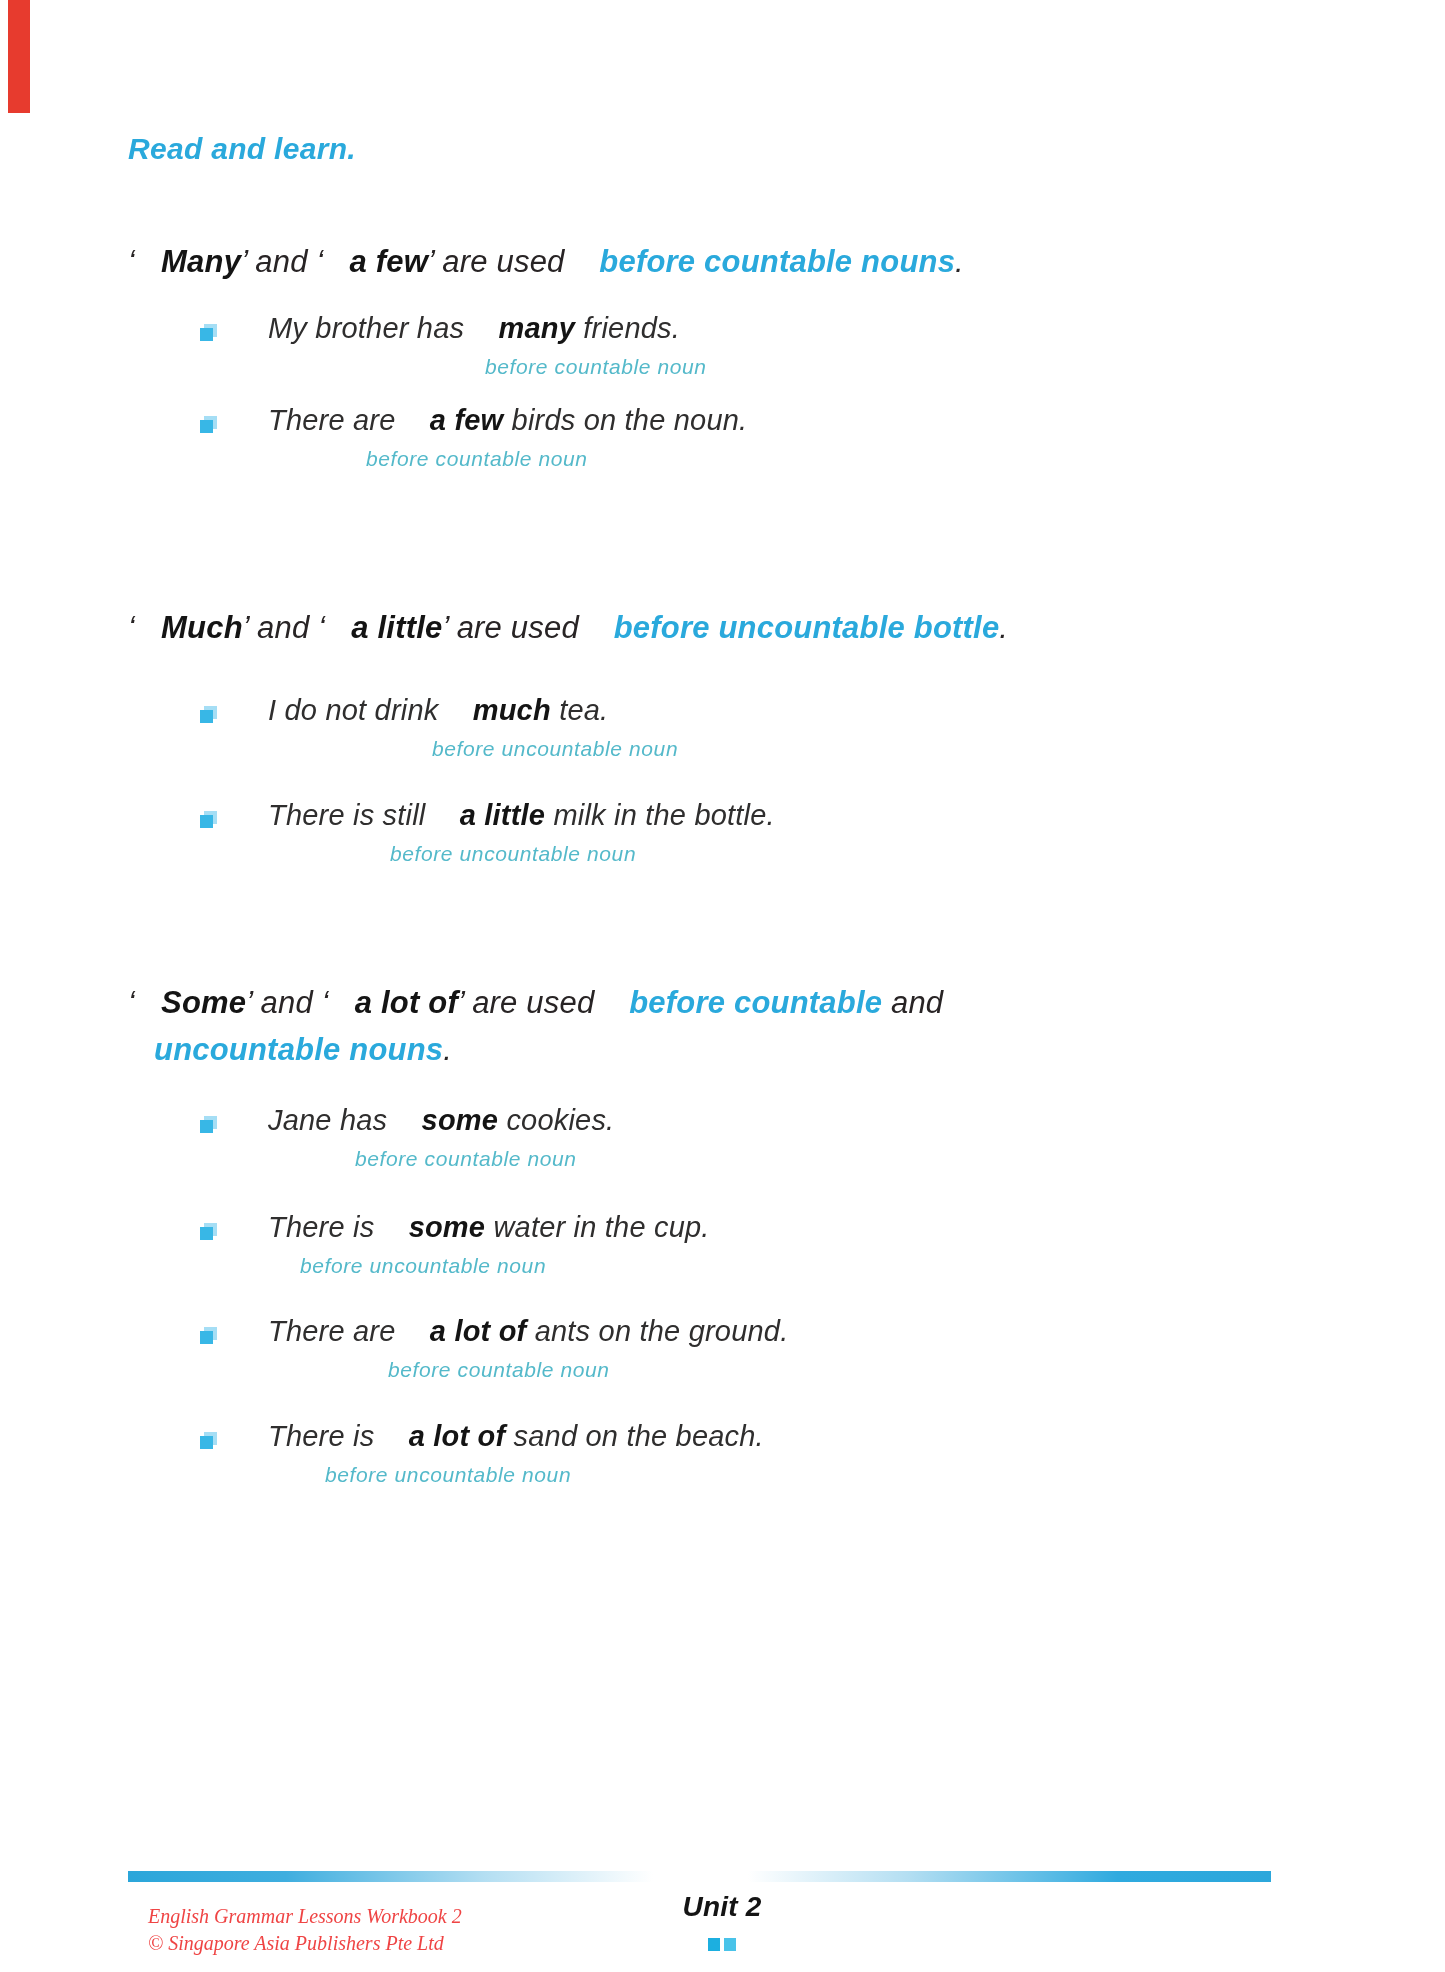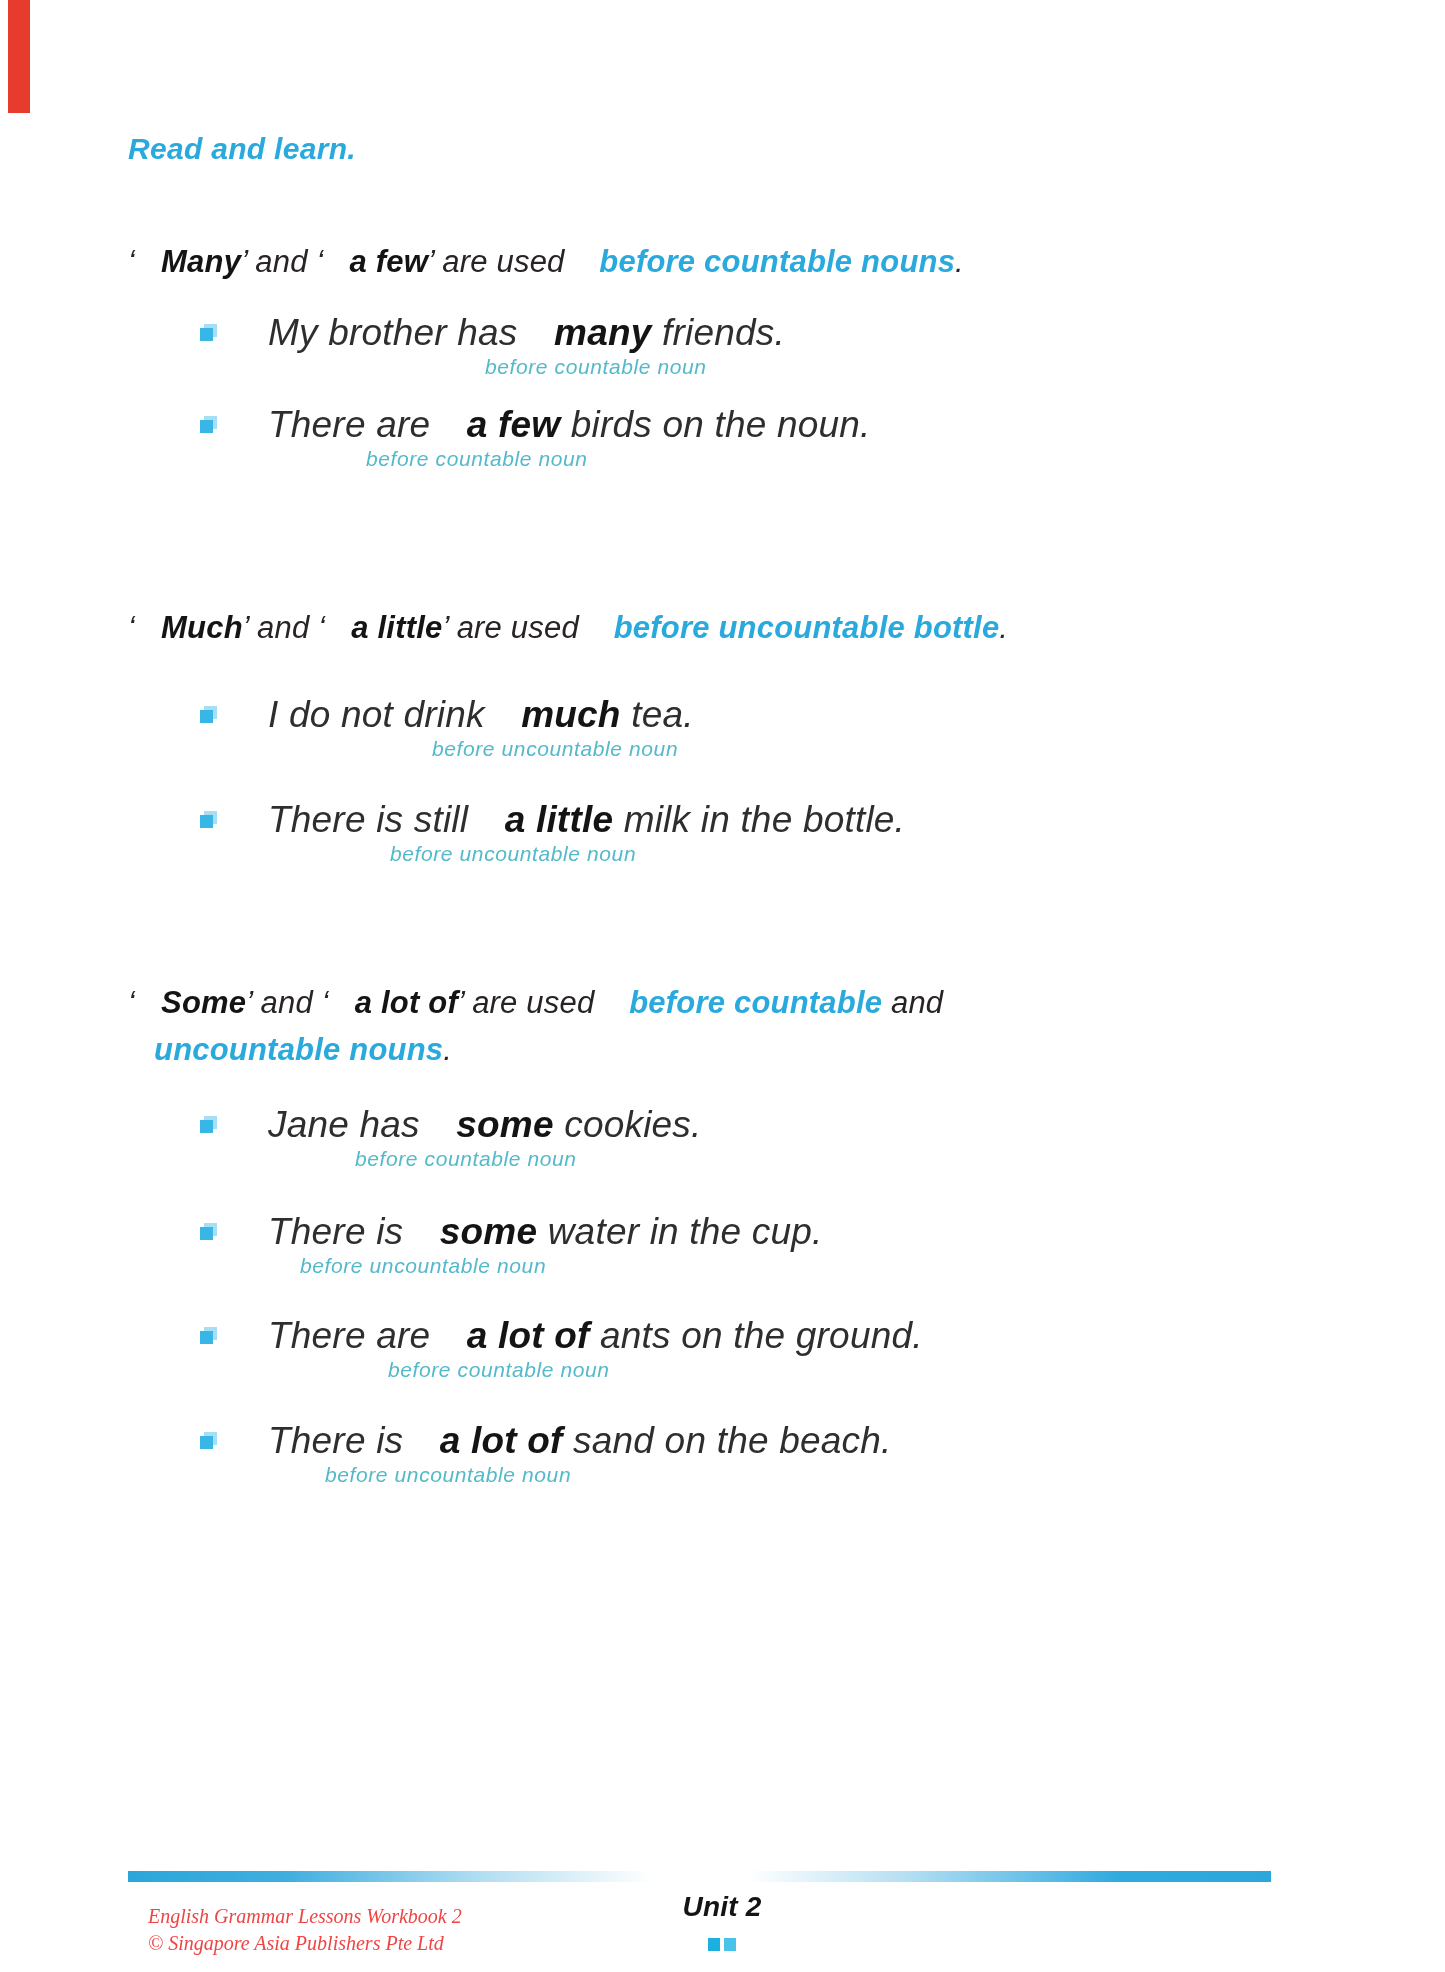--- a/index.html
+++ b/index.html
@@ -34,21 +34,21 @@
   .seg-b{font-weight:bold;color:#141414;margin-left:26px;}
   .seg-blue{color:var(--blue,#2AA9DC);}
   .sec-h .seg-blue{color:var(--blue,#2AA9DC);}
   
   .example{position:absolute;left:0;width:1445px;height:80px;}
   .ex-0-0{top:312px}.ex-0-1{top:404px}
   .ex-1-0{top:694px}.ex-1-1{top:799px}
   .ex-2-0{top:1104px}.ex-2-1{top:1211px}.ex-2-2{top:1315px}.ex-2-3{top:1420px}
   .ex-text{
     position:absolute;left:268px;top:0;white-space:nowrap;
-    font-size:37px;letter-spacing:.2px;color:#2F2E2E;
+    font-size:29px;letter-spacing:.2px;color:#2F2E2E;
   }
   .bullet{position:absolute;left:200px;top:12px;width:17px;height:17px;}
   .bullet::before{ 
     content:"";position:absolute;left:4px;top:0;width:13px;height:13px;
     background:var(--bulletLight,#A5DEF5);
   }
   .bullet::after{ 
     content:"";position:absolute;left:0;top:4px;width:13px;height:13px;
     background:var(--bullet,#38B7E6);
   }

